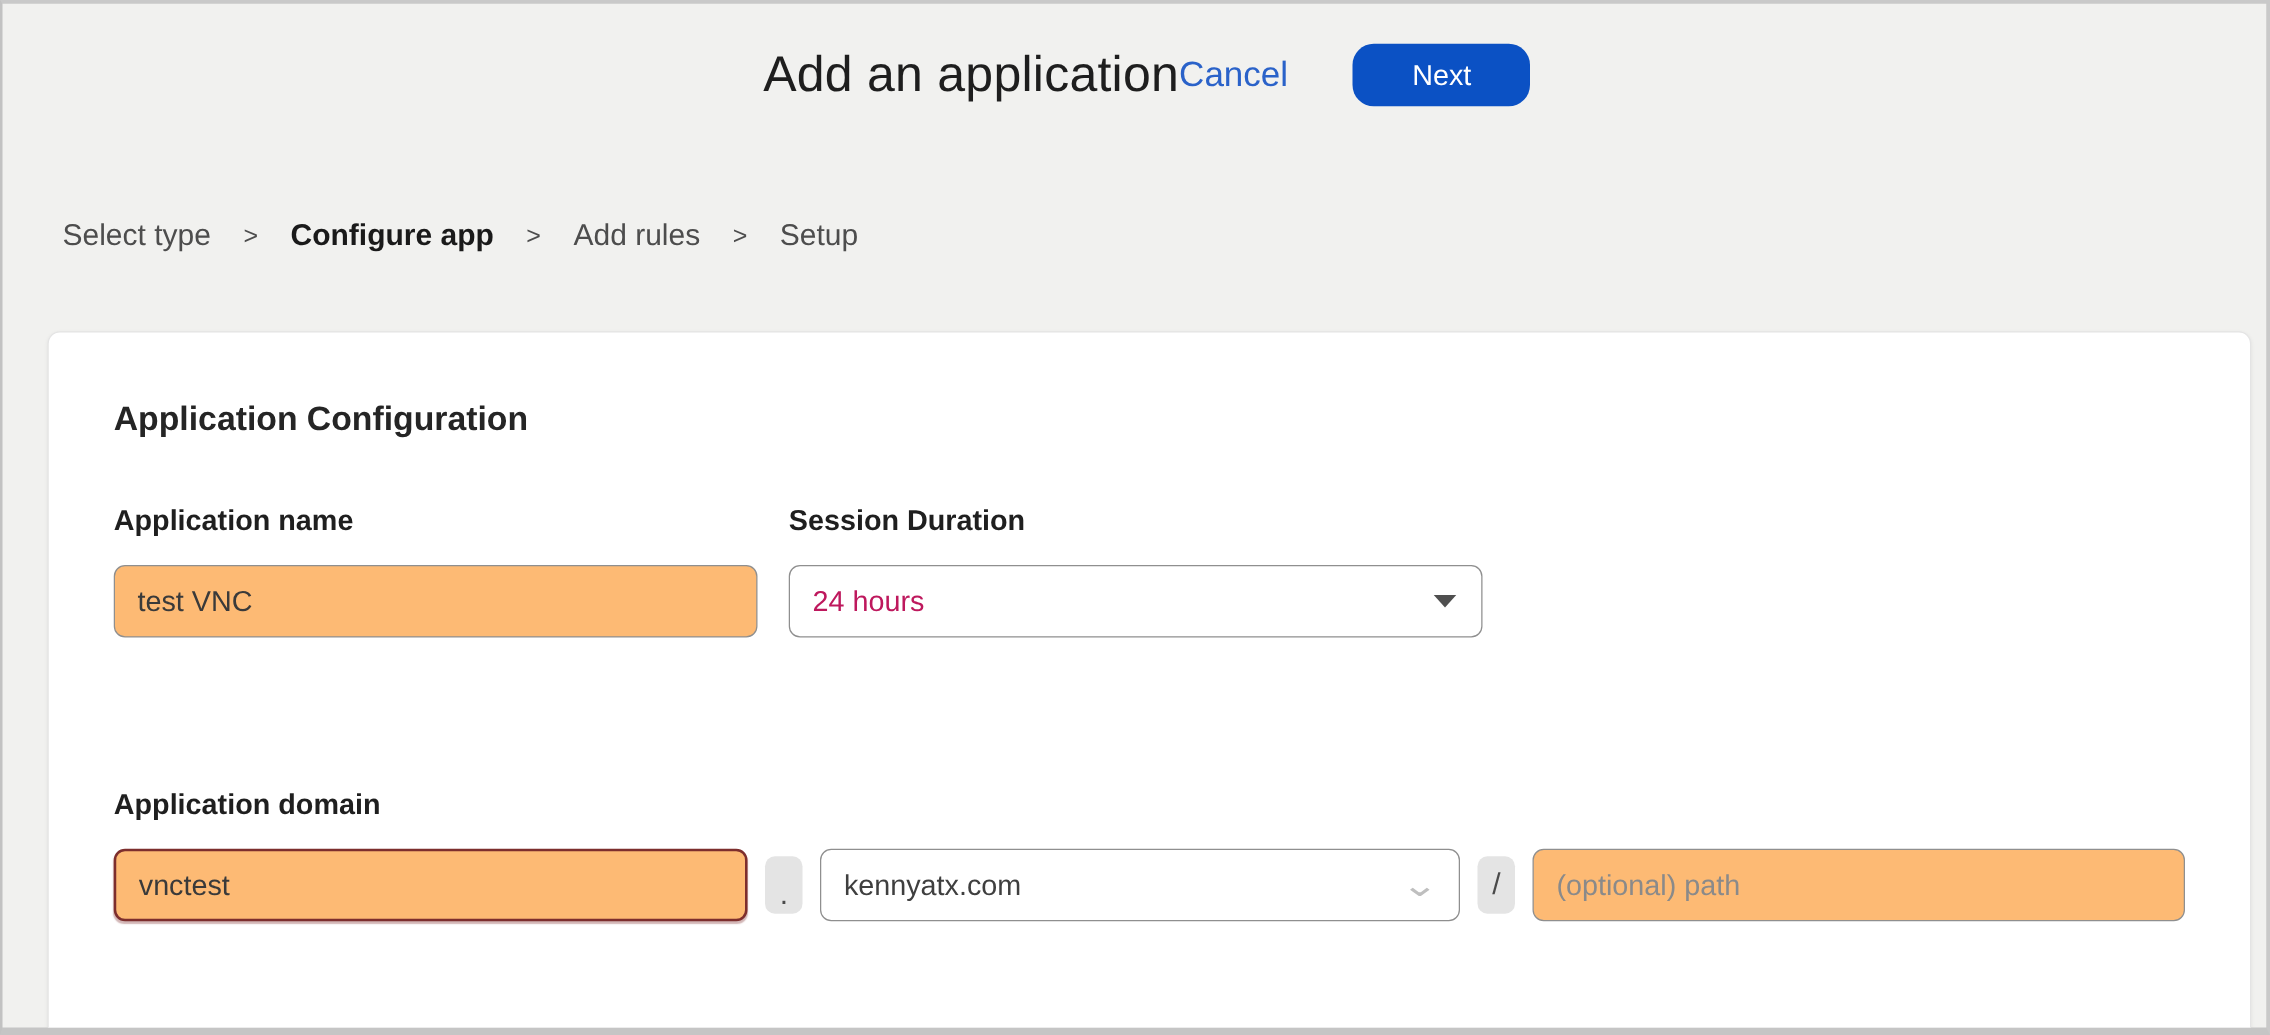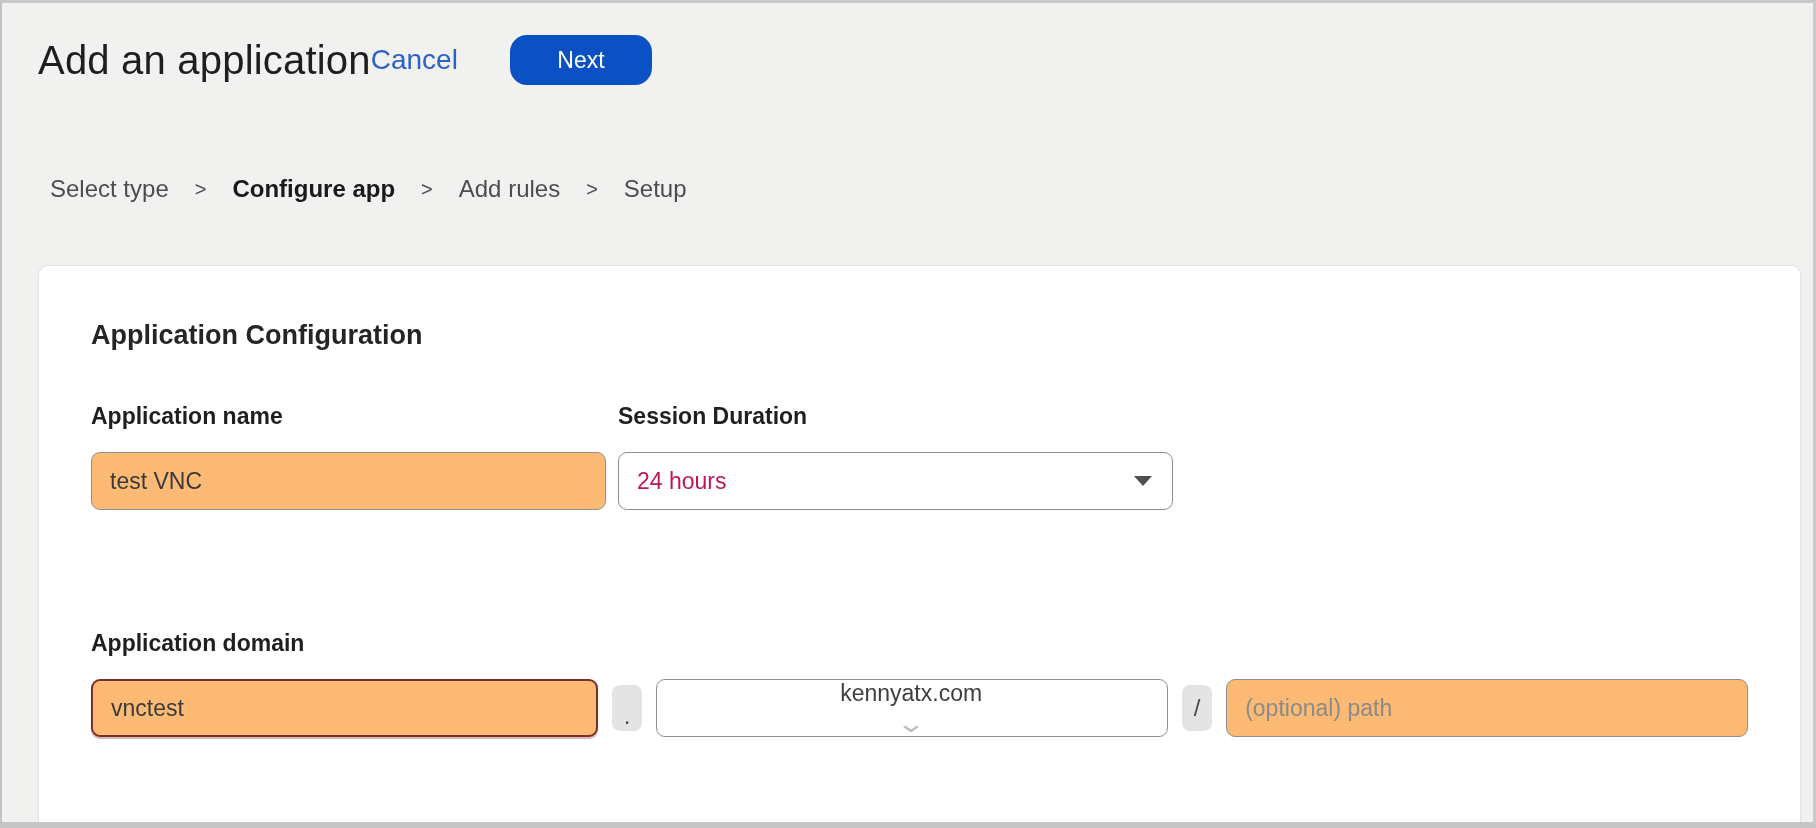--- a/index.html
+++ b/index.html
@@ -12,21 +12,21 @@
     border-right: 3px solid #c9c9c9;
     border-bottom: 6px solid #c5c5c5;
     overflow: hidden;
     color: #1e1e1e;
   }
 
   
   .header-row {
     padding: 32px 16px 0 36px;
     display: flex;
-    justify-content: flex-start;
+    justify-content: center;
     align-items: center;
   }
   .page-title {
     font-size: 40px;
     font-weight: 400;
     letter-spacing: 0.2px;
     color: #1e1e1e;
   }
   .header-actions { display: flex; align-items: center; }
   .cancel-link {
@@ -77,21 +77,21 @@
   }
   .section-heading {
     font-size: 27px;
     font-weight: 700;
     color: #252525;
   }
 
   .form-row-1 {
     margin-top: 52px;
     display: flex;
-    gap: 12px;
+    gap: 25px;
   }
   .field { display: flex; flex-direction: column; }
   .field-label {
     font-size: 23px;
     font-weight: 700;
     color: #1f1f1f;
     margin-bottom: 22px;
   }
   .text-input {
     width: 515px;
@@ -150,21 +150,20 @@
     align-items: center;
     justify-content: center;
     font-size: 24px;
     color: #4a4a4a;
     flex: none;
   }
   .sep-badge.dot span { transform: translateY(8px); }
   .domain-select {
     width: 520px;
     color: #3f3f3f;
-    flex-direction: column;
   }
   .chevron-down {
     font-size: 26px;
     color: #bfbfbf;
     line-height: 1;
     transform: scaleX(1.4);
     font-weight: 400;
   }
   .path-input { width: 530px; }
 </style>

